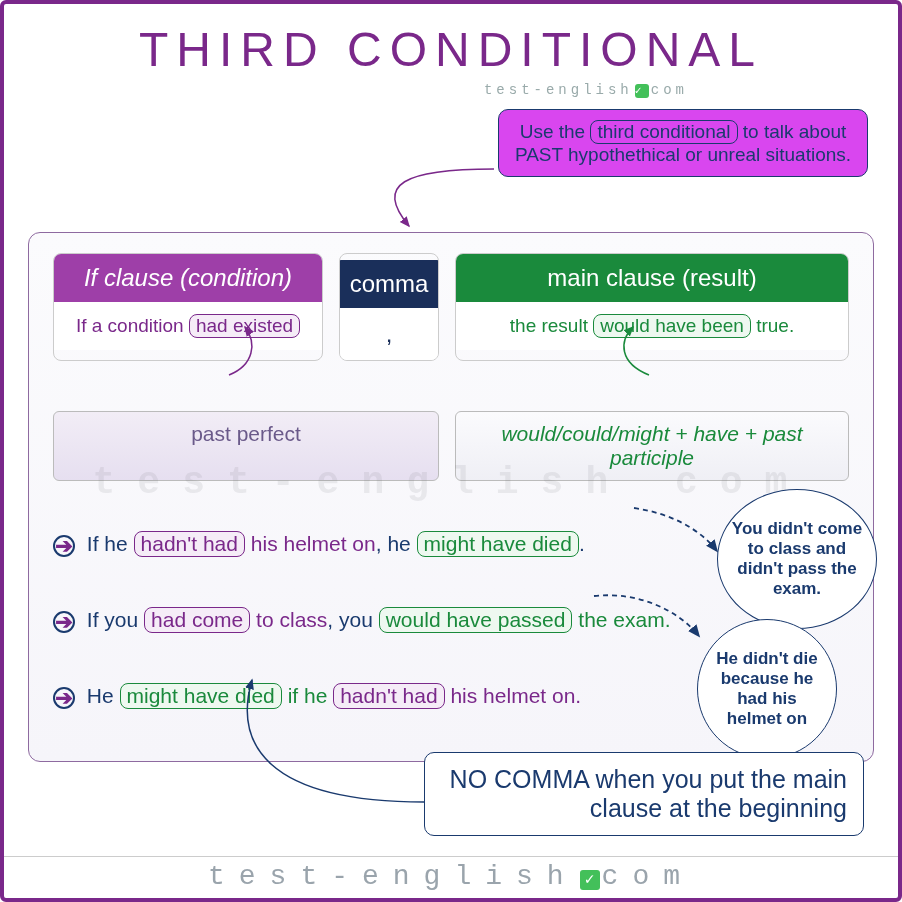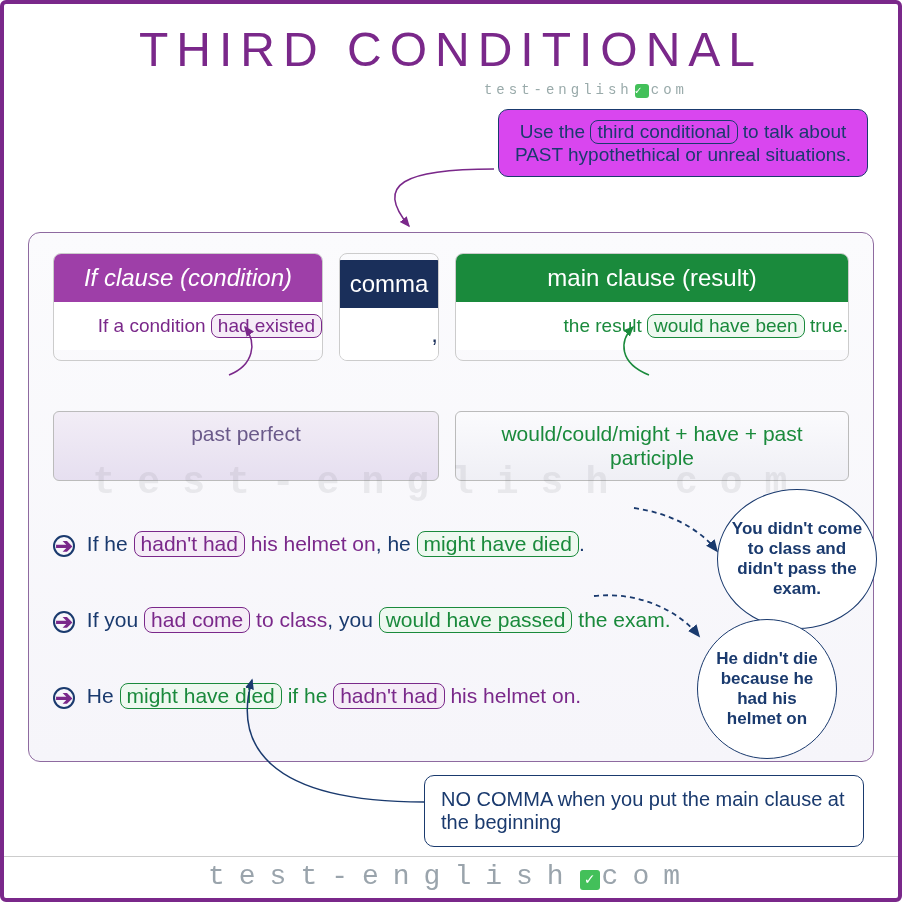--- a/index.html
+++ b/index.html
@@ -62,36 +62,36 @@
     top: 228px; left: 24px; right: 24px;
     height: 530px;
     border: 1px solid #8e6aa0;
     border-radius: 12px;
     background: linear-gradient(#fbfbfd,#f6f5fa);
     padding: 20px 24px;
   }
   .row-cards { display:flex; gap:16px; }
   .card { border-radius:8px; overflow:hidden; border:1px solid #ccc; }
   .card-head { color:#fff; text-align:center; padding:10px 0; font-size:24px; font-style:italic; }
-  .card-body { background:#fff; text-align:right; padding:12px 0; font-size:19px; }
+  .card-body { background:#fff; text-align:center; padding:12px 0; font-size:19px; }
   .card-if  { flex:0 0 270px; } .card-if .card-head{ background:#9e3fa8; }
   .card-comma{ flex:0 0 100px;} .card-comma .card-head{ background:#1a2f5a; font-style:normal;margin-top:6px;}
   .card-main{ flex:1; } .card-main .card-head{ background:#1a8a3c; font-style:normal;}
   .card-if .card-body { color:#7a288a; }
   .card-main .card-body { color:#1a8a3c; }
   .card-comma .card-body { color:#1a2f5a; font-size:24px; }
 
   .sub-row { display:flex; gap:16px; margin-top:50px; }
   .sub-box {
     border:1px solid #bbb; border-radius:6px;
     text-align:center; padding:10px 4px; font-size:21px;
     background:linear-gradient(#fbfbfd,#efeff5);
   }
   .sub-box.purple{ flex:0 0 386px; color:#6a5a8a; background:linear-gradient(#f2edf6,#e6dff0);}
-  .sub-box.green { flex:1; color:#1a8a3c; }
+  .sub-box.green { flex:1; color:#1a8a3c; font-style:italic; }
 
   .watermark {
     position:absolute; top:228px; left:12px; right:12px;
     font-family:"Courier New",monospace;
     font-size:38px; letter-spacing:22px;
     color:rgba(120,120,130,0.13);
     text-align:center; font-weight:bold;
     z-index:0; white-space:nowrap; overflow:hidden;
   }
 
@@ -107,24 +107,24 @@
   .bubble {
     position:absolute; border:1px solid #1a3a6e; border-radius:50%;
     background:#fff; color:#1a3a6e; font-size:17px;
     text-align:center; display:flex; align-items:center; justify-content:center;
     padding:10px; z-index:3;font-weight:bold;
   }
   .bubble1{ top:256px; right:-4px; width:160px; height:140px;}
   .bubble2{ top:386px; right:36px; width:140px; height:140px;}
 
   .callout-bottom {
-    position:absolute; bottom:51px; right:34px; width:440px;
+    position:absolute; bottom:62px; right:34px; width:440px;
     border:1px solid #1a3a6e; border-radius:10px;
     background:#fff; padding:12px 16px;
-    text-align:left; color:#1a3a6e; font-size:20px;
+    text-align:right; color:#1a3a6e; font-size:25px;
     z-index:5;
   }
 
   .footer {
     position:absolute; bottom:6px; left:0; right:0;
     text-align:center;
     font-family:"Courier New",monospace;
     font-size:28px; letter-spacing:14px;
     color:#9aa4ac; border-top:1px solid #ccc; padding-top:4px;
   }

